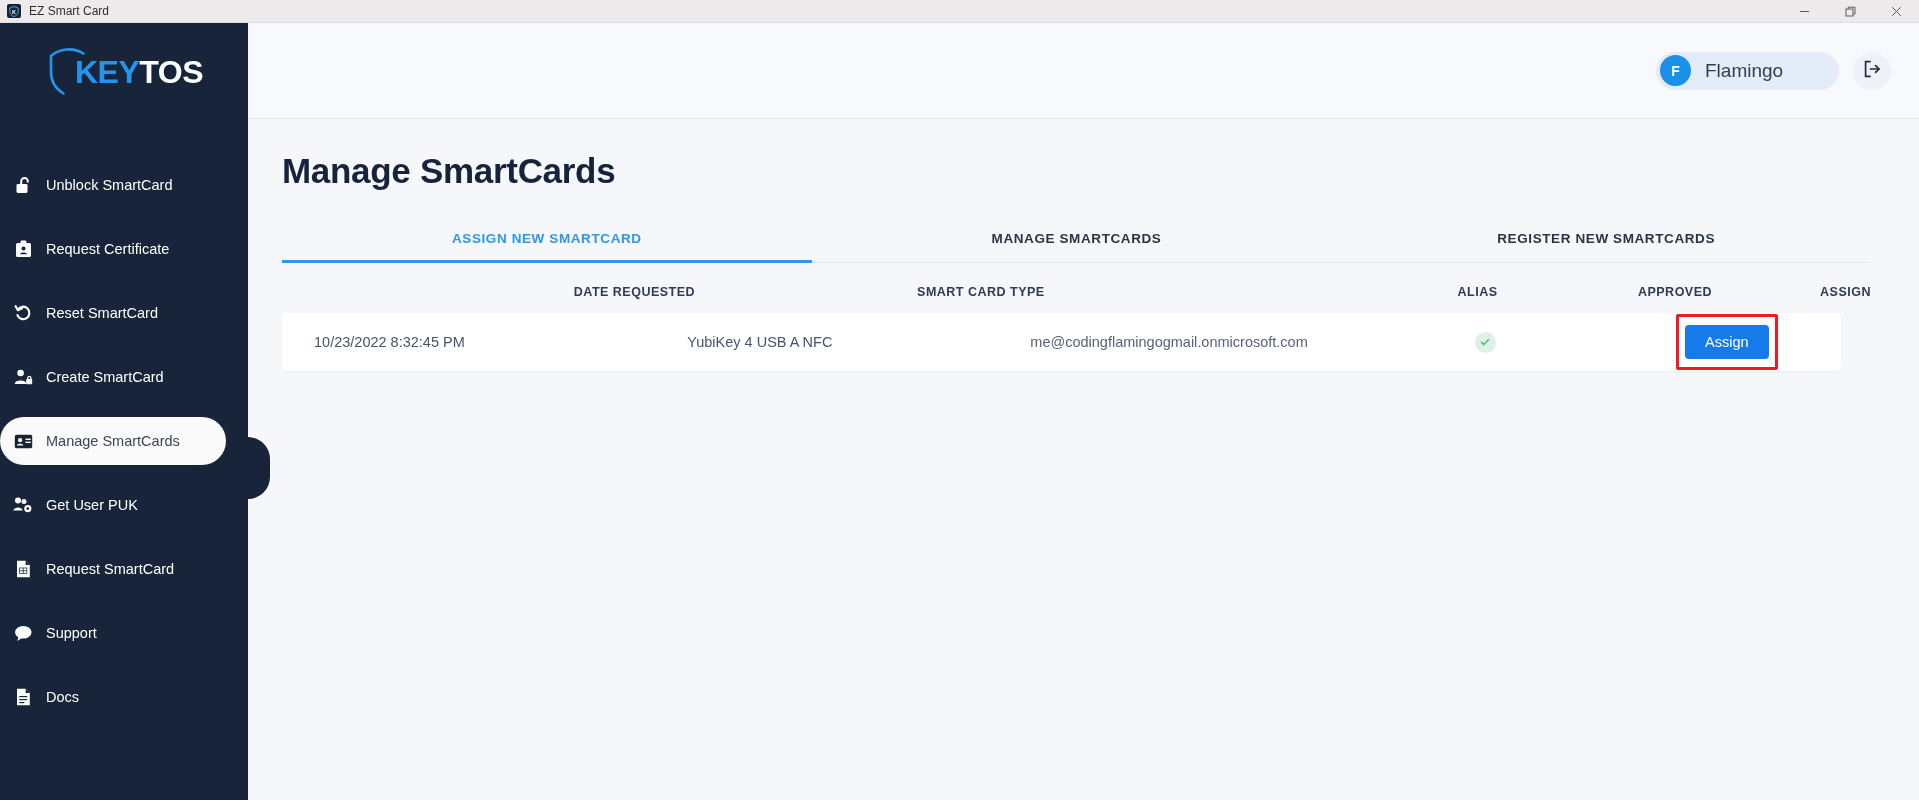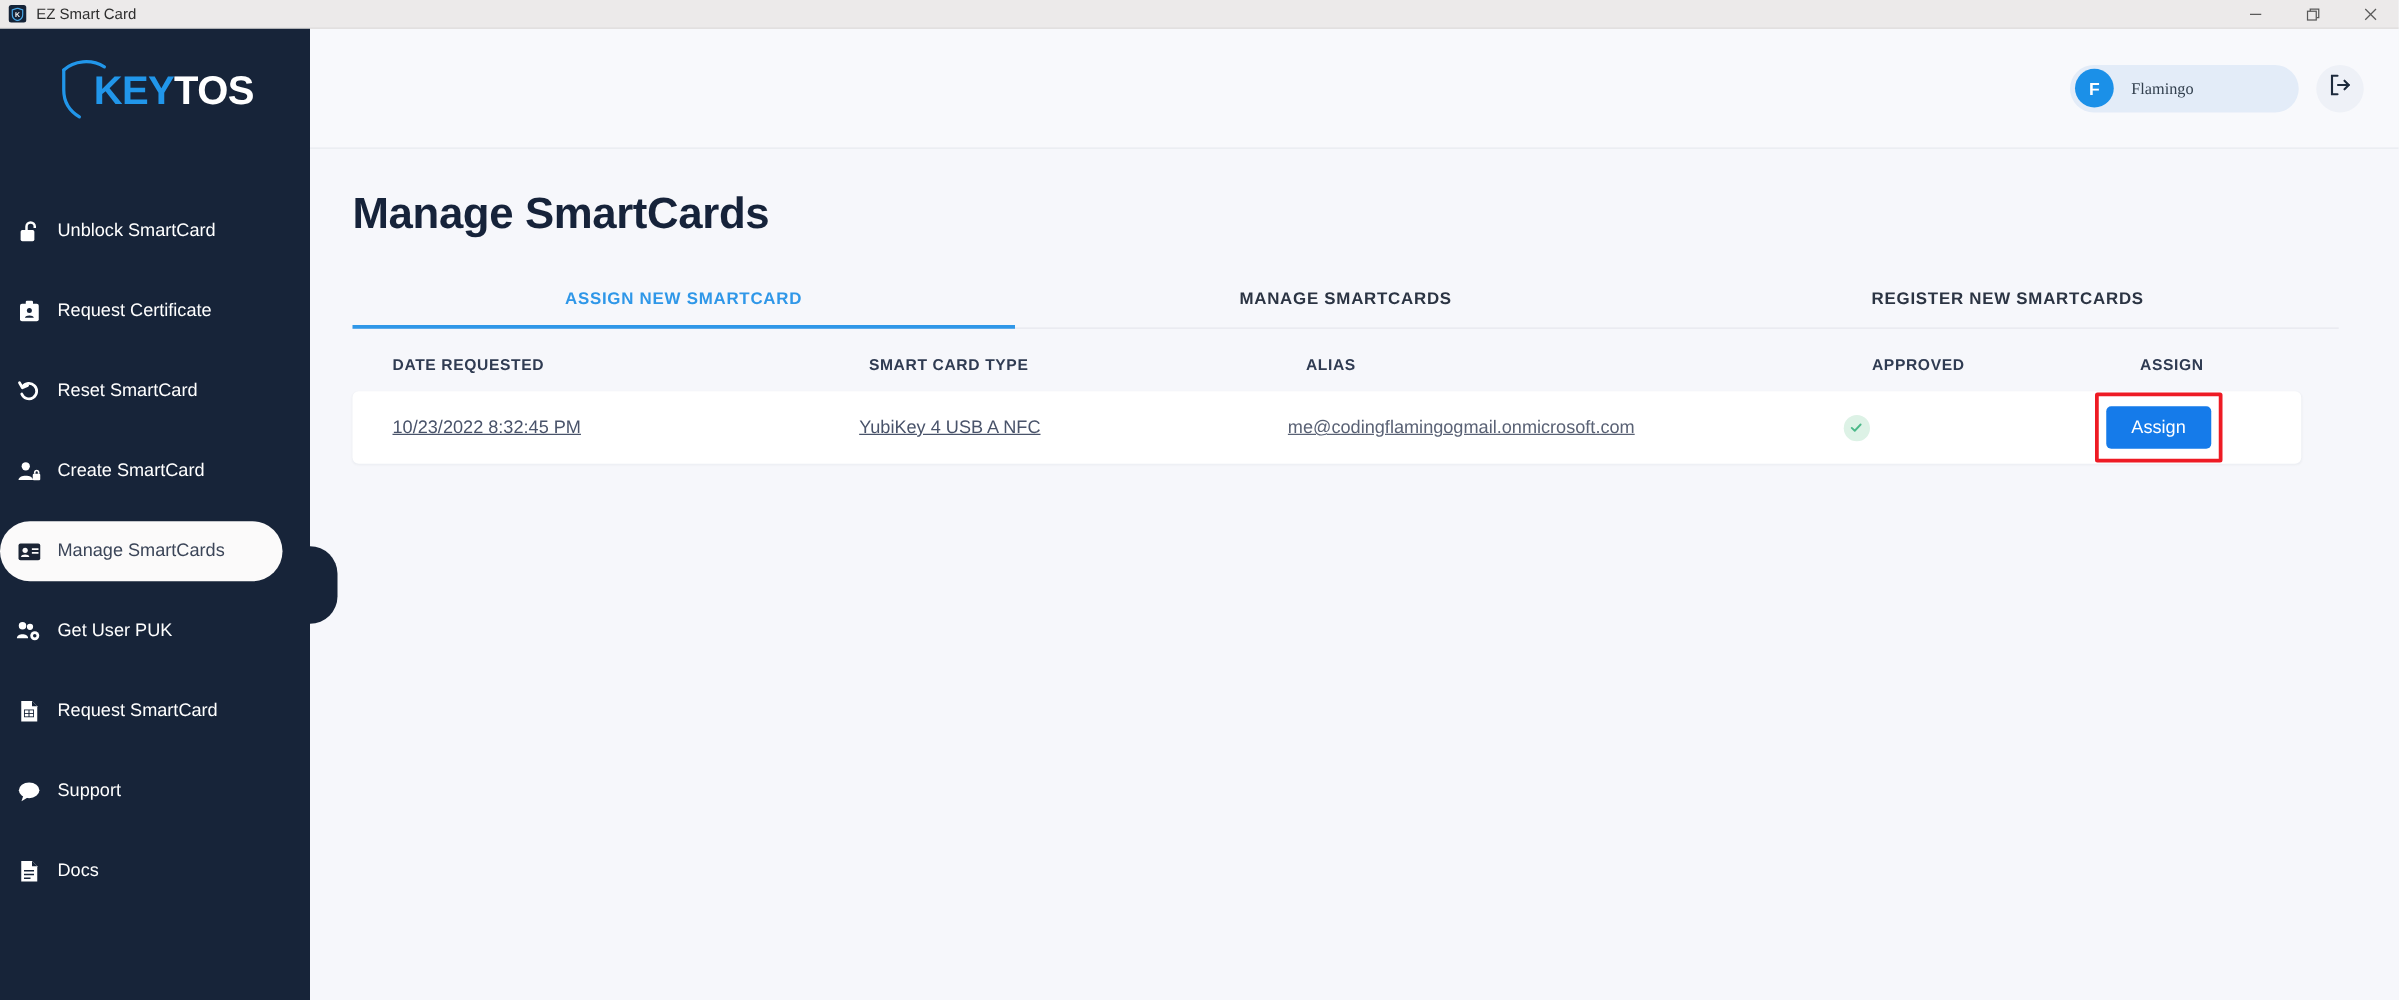--- a/index.html
+++ b/index.html
@@ -103,21 +103,21 @@
     padding: 0 24px 0 4px;
     min-width: 183px;
   }
   .avatar {
     width: 31px; height: 31px; border-radius: 50%;
     background: #1b90e8; color: #fff;
     display: flex; align-items: center; justify-content: center;
     font-size: 14px; font-weight: 600;
     margin-right: 14px;
   }
-  .user-name { font-size: 13px; color: #33404f; font-family: Liberation Serif, serif; }
+  .user-name { font-size: 19px; color: #33404f; }
   .logout-btn {
     width: 38px; height: 38px; border-radius: 50%;
     background: #eef1f7;
     margin-left: 14px;
     display: flex; align-items: center; justify-content: center;
     color: #1d2b3c;
   }
 
   .content { padding: 32px 48px 0 34px; flex: 1; }
   .page-title {
@@ -144,20 +144,21 @@
   .tab.active { color: #2f97e8; }
   .tab.active::after {
     content: "";
     position: absolute; left: 0; right: 0; bottom: -1px;
     height: 3px; background: #2f97e8;
   }
 
   .table-head {
     display: flex;
     padding: 22px 0 14px 0;
+    text-align: right;
   }
   .th {
     font-size: 12.5px; font-weight: 700; letter-spacing: 0.5px;
     color: #2f3b52;
     text-transform: uppercase;
   }
 
   .col-date { width: 26%; padding-left: 32px; }
   .col-type { width: 22%; }
   .col-alias { width: 28.5%; }
@@ -165,21 +166,21 @@
   .col-assign { width: 10%; }
 
   .row-card {
     background: #ffffff;
     border-radius: 5px;
     height: 58px;
     display: flex; align-items: center;
     box-shadow: 0 1px 2px rgba(20,30,60,0.05);
     margin-right: 30px;
   }
-  .td { font-size: 14.5px; color: #49536a; text-decoration: underline; }
+  .td { font-size: 14.5px; color: #49536a; }
   .td.alias { color: #5a6275; }
 
   .check-badge {
     width: 21px; height: 21px; border-radius: 50%;
     background: #ddf2e6;
     display: flex; align-items: center; justify-content: center;
   }
 
   .assign-wrap {
     position: relative;

